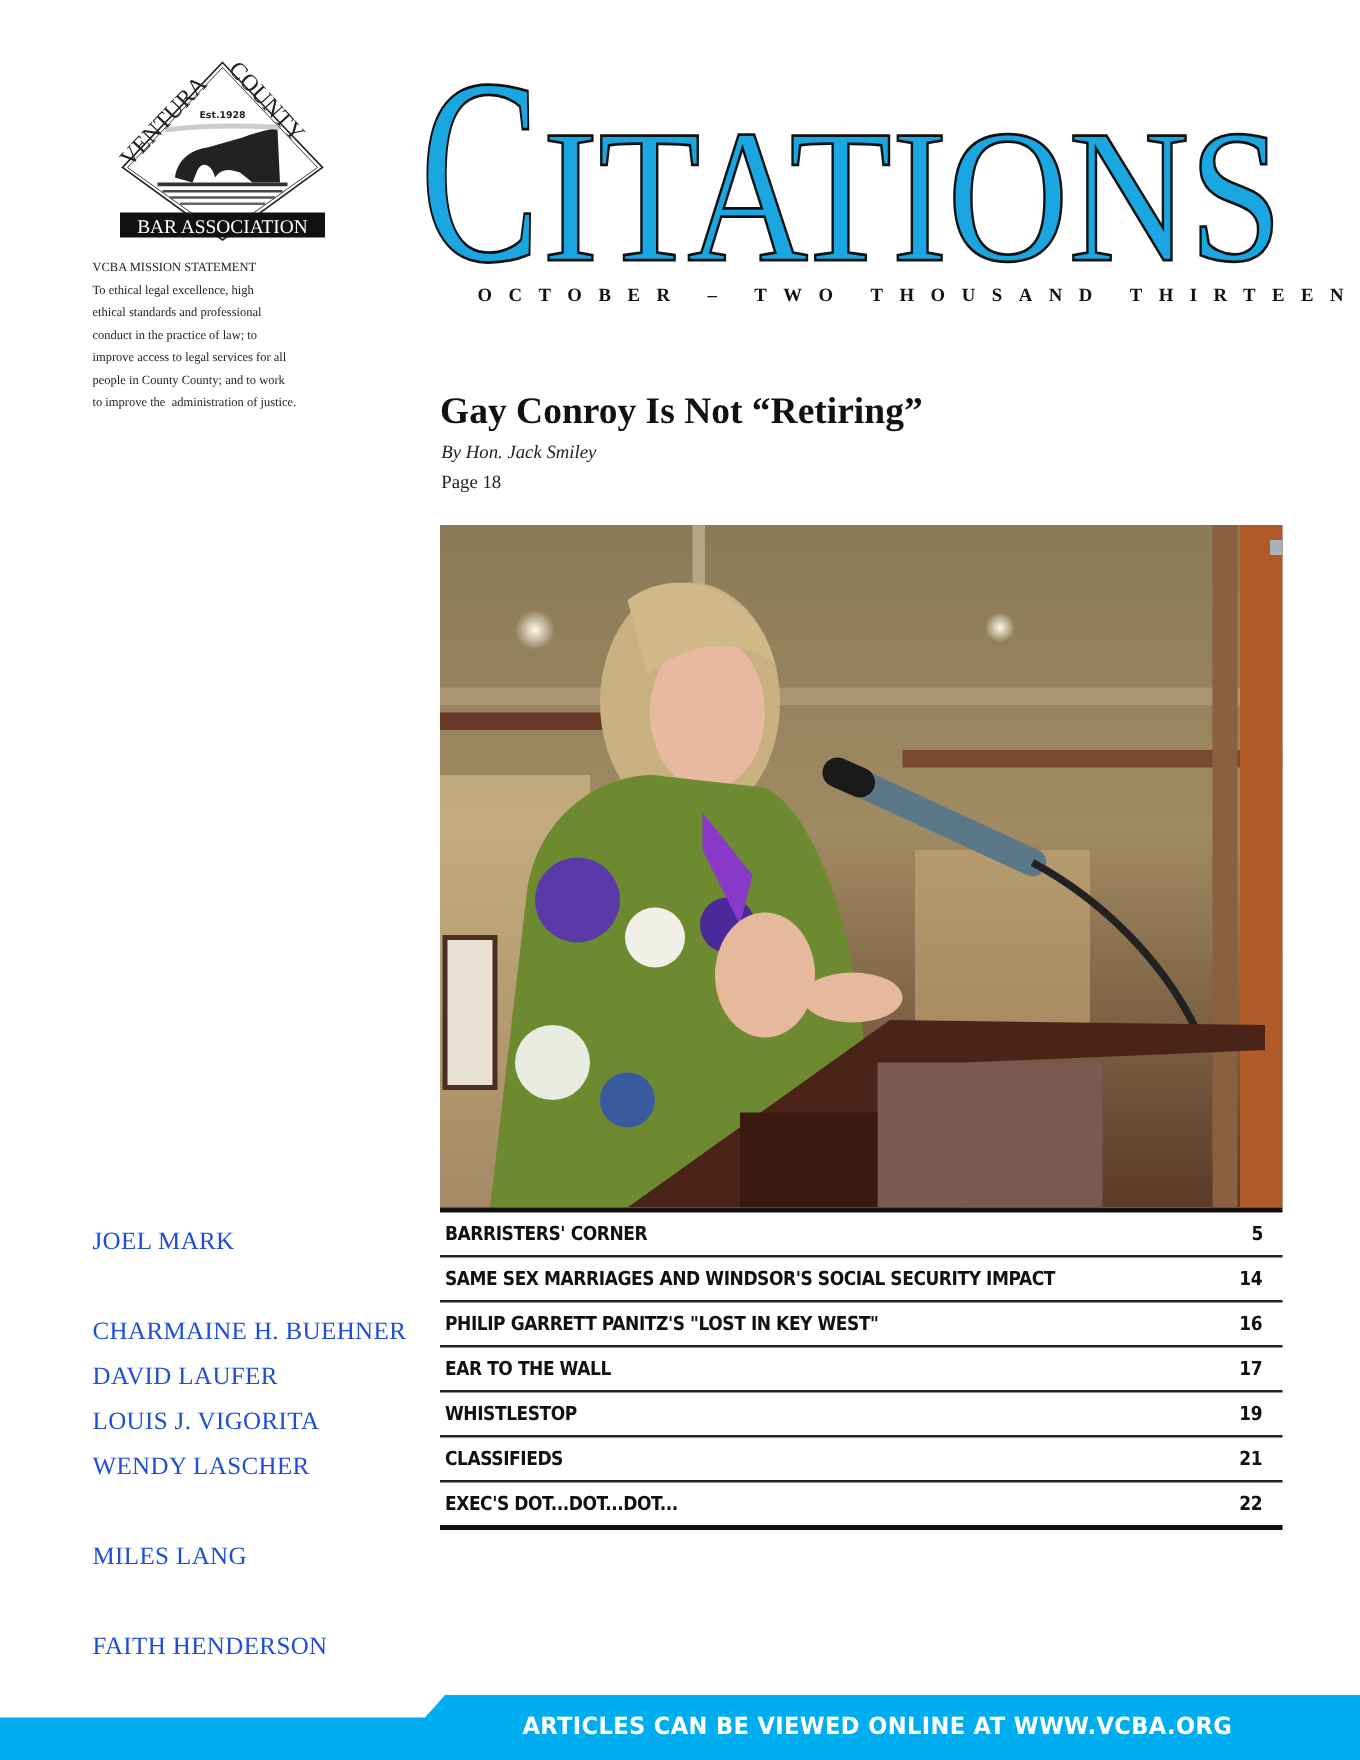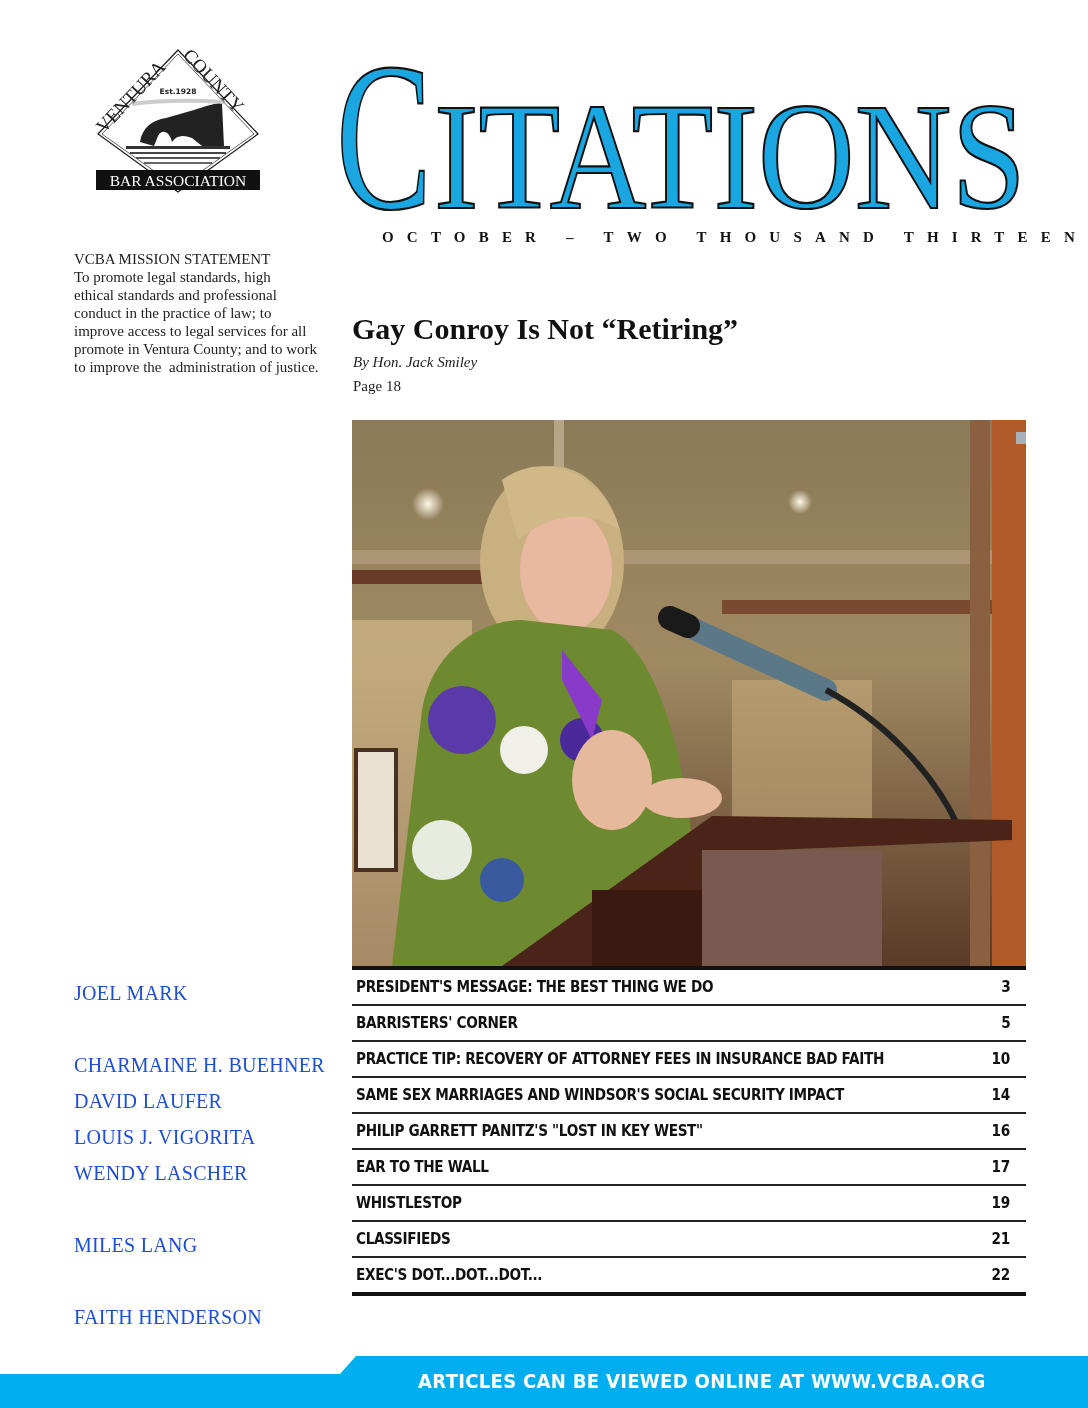--- a/index.html
+++ b/index.html
@@ -4,21 +4,21 @@
 <style>
   html, body { margin: 0; padding: 0; }
   body {
     width: 1088px; height: 1408px; position: relative; overflow: hidden;
     background: #ffffff; font-family: "Liberation Serif", serif; color: #1a1a1a;
   }
   .abs { position: absolute; }
 
   
   #logo { left: 82px; top: 42px; width: 188px; height: 152px; }
-  #mission { left: 74px; top: 206px; width: 250px; font-size: 15px; line-height: 18px; color: #222; margin-top: 44px; }
+  #mission { left: 74px; top: 206px; width: 250px; font-size: 10px; line-height: 18px; color: #222; }
   #mission .mtitle { display:block; }
 
   
   #masthead { left: 336px; top: 38px; width: 692px; height: 176px; }
   #masthead svg text { font-family: "Liberation Serif", "DejaVu Serif", serif; }
   #dateline { left: 337px; top: 229px; width: 700px; font-size: 15px; letter-spacing: 13.2px; font-weight: bold; color: #111; white-space: nowrap; margin-left: 45px; }
 
   
   #feature-title { left: 352px; top: 312px; font-size: 30px; font-weight: bold; color: #111; white-space: nowrap; }
   #feature-byline { left: 353px; top: 354px; font-size: 15px; font-style: italic; color: #222; }
@@ -66,25 +66,25 @@
       <rect x="62" y="120" width="68" height="2" fill="#666"></rect>
       <path d="M50,62 C80,58 110,58 142,60" stroke="#999" stroke-width="4" fill="none" opacity="0.5"></path>
     </g>
     <rect x="14" y="128" width="164" height="20" fill="#111"></rect>
     <text x="96" y="144" text-anchor="middle" font-size="15.5" font-family="Liberation Serif, serif" fill="#fff">BAR ASSOCIATION</text>
   </svg>
 </div>
 
 <div id="mission" class="abs">
   <span class="mtitle">VCBA MISSION STATEMENT</span>
-  <div>To promote legal standards, high</div>
+  <div>To ethical legal excellence, high</div>
   <div>ethical standards and professional</div>
   <div>conduct in the practice of law; to</div>
   <div>improve access to legal services for all</div>
-  <div style="white-space:pre">promote in Ventura County; and to work</div>
+  <div style="white-space:pre">people in County County; and to work</div>
   <div style="white-space:pre">to improve the  administration of justice.</div>
 </div>
 
 <div id="masthead" class="abs">
   <svg width="692" height="176" viewBox="0 0 692 176">
     <text id="mast-c" x="0" y="170" font-size="212" fill="#1aa6e0" stroke="#111" stroke-width="2.2" textLength="96" lengthAdjust="spacingAndGlyphs">C</text>
     <text id="mast-rest" x="98" y="170" font-size="152" fill="#1aa6e0" stroke="#111" stroke-width="2.2" textLength="592" lengthAdjust="spacingAndGlyphs">ITATIONS</text>
   </svg>
 </div>
 <div id="dateline" class="abs">OCTOBER – TWO THOUSAND THIRTEEN</div>
@@ -163,30 +163,22 @@
   <div class="name" style="top:196px">WENDY LASCHER</div>
   <div class="name" style="top:232px"></div>
   <div class="name" style="top:268px">MILES LANG</div>
   <div class="name" style="top:304px"></div>
   <div class="name" style="top:340px">FAITH HENDERSON</div>
 </div>
 
 <div id="toc" class="abs">
   <div class="topbar"></div>
   <div class="row">
-      <span class="label">PRESIDENT'S MESSAGE: THE BEST THING WE DO</span>
-      <span class="page">3</span>
-    </div>
-  <div class="row">
       <span class="label">BARRISTERS' CORNER</span>
       <span class="page">5</span>
-    </div>
-  <div class="row">
-      <span class="label">PRACTICE TIP: RECOVERY OF ATTORNEY FEES IN INSURANCE BAD FAITH</span>
-      <span class="page">10</span>
     </div>
   <div class="row">
       <span class="label">SAME SEX MARRIAGES AND WINDSOR'S SOCIAL SECURITY IMPACT</span>
       <span class="page">14</span>
     </div>
   <div class="row">
       <span class="label">PHILIP GARRETT PANITZ'S "LOST IN KEY WEST"</span>
       <span class="page">16</span>
     </div>
   <div class="row">

